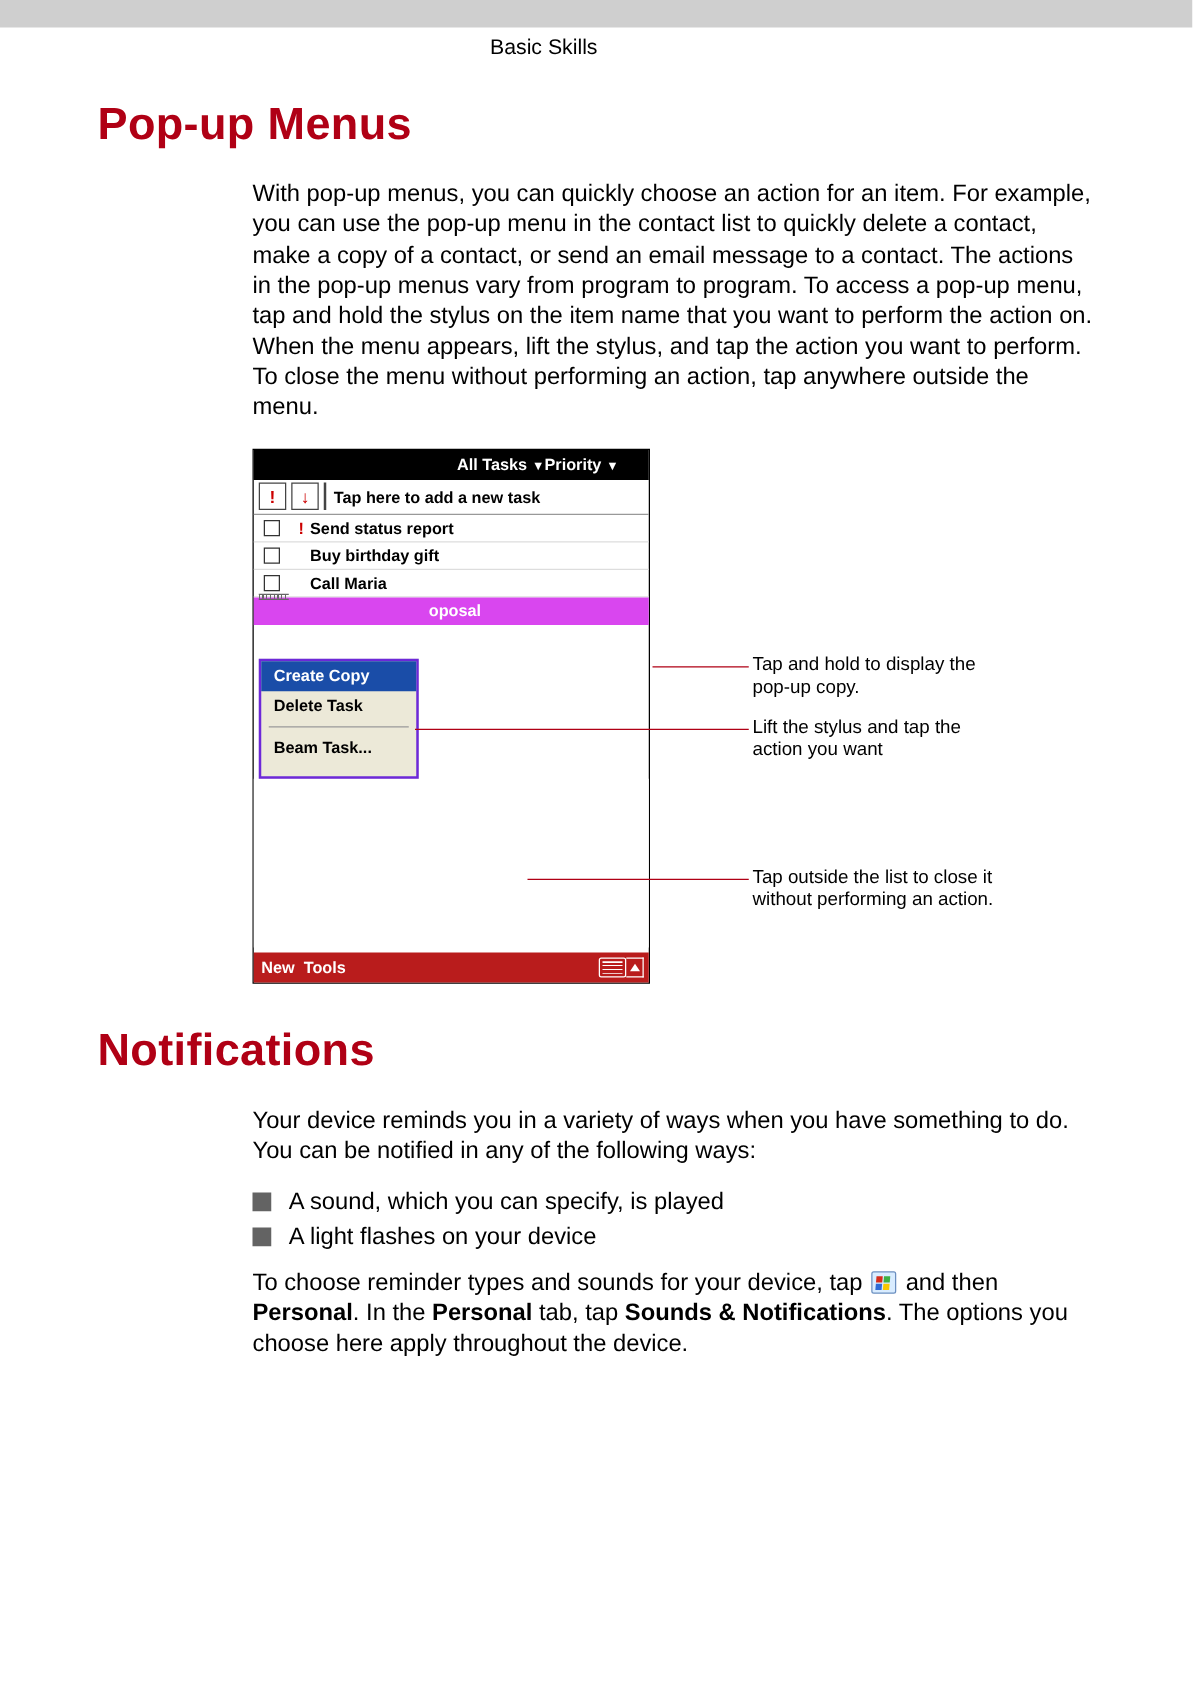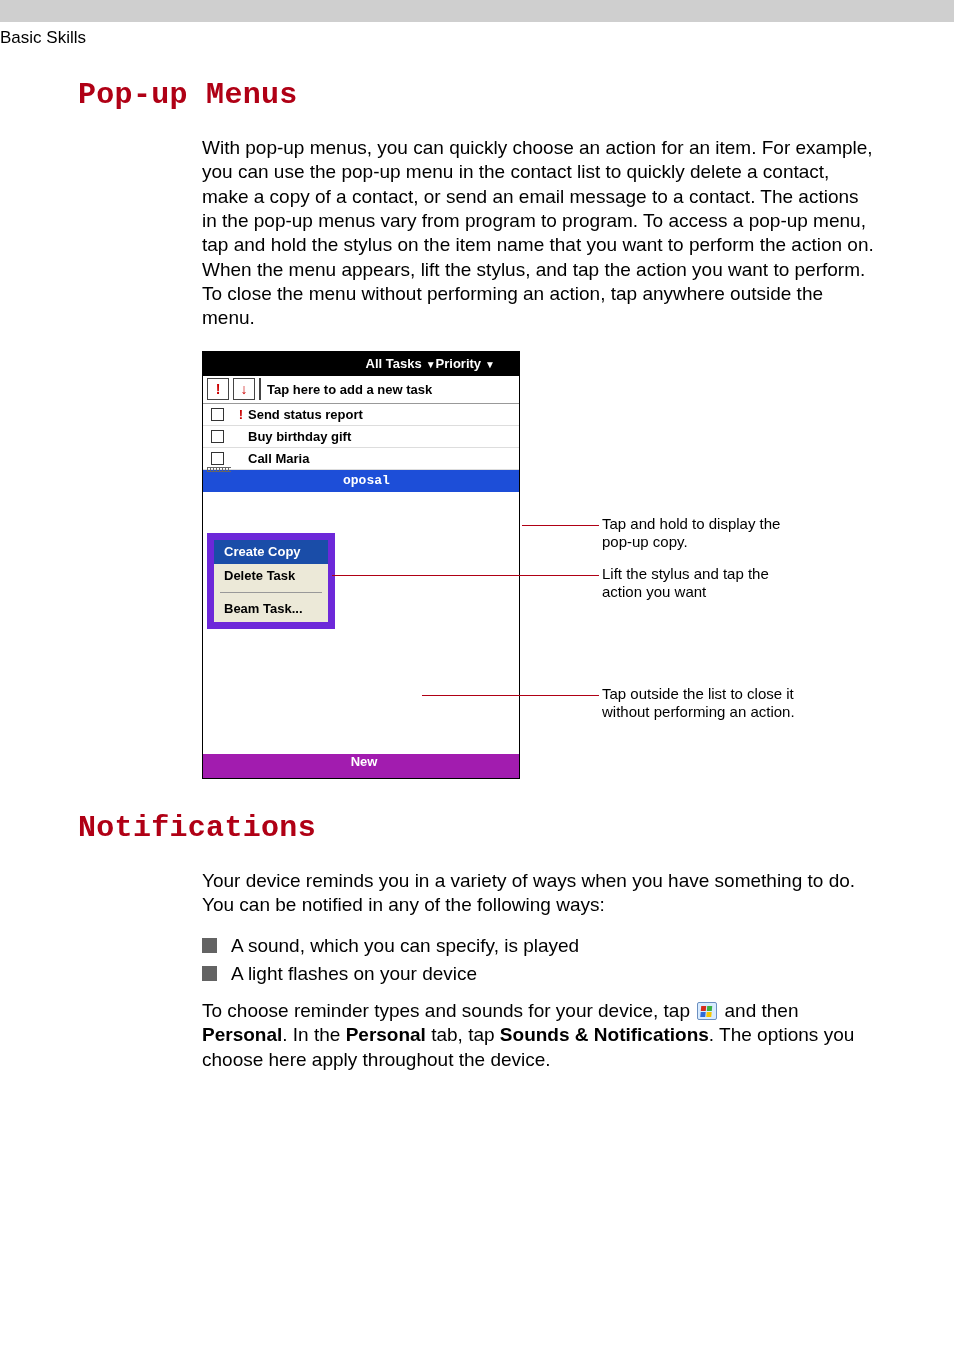--- a/index.html
+++ b/index.html
@@ -7,32 +7,32 @@
     margin: 0;
     font-family: Arial, Helvetica, sans-serif;
     background: #fff;
     width: 954px;
   }
   .topbar {
     height: 22px;
     background: #cfcfcf;
   }
   .header-text {
-    text-align: left;
+    text-align: center;
     padding: 6px 84px 0 0;
     font-size: 17px;
     color: #000;
   }
   .content {
     padding: 0 78px 0 78px;
   }
   h1 {
-    font-family: Liberation Mono, monospace;
+    font-family: Liberation Sans, sans-serif;
     font-weight: 900;
-    font-size: 30px;
+    font-size: 36px;
     color: #b00015;
     margin: 30px 0 24px 0;
     letter-spacing: 0.3px;
     font-stretch: condensed;
   }
   .para {
     font-size: 19px;
     line-height: 1.28;
     color: #000;
     margin: 0 0 18px 124px;
@@ -113,56 +113,54 @@
     border-bottom: 1px solid #ddd;
     padding-left: 8px;
   }
   .chk {
     width:13px; height:13px; border:1px solid #333; margin-right:12px;
   }
   .excl { color:#c00; font-weight:900; width:10px; text-align:center; margin-right:2px; }
   .task-row .lbl { font-weight:bold; }
   .sel-row {
     height: 22px;
-    background: #1d4ed8;
+    background: #d946ef;
     color:#fff;
     display:flex; align-items:center;
     font-size:13px; font-weight:bold;
     padding-left: 140px;
     position:relative;
-    font-family:Liberation Mono, monospace;
   }
   .grip {
     position:absolute; left:4px; top:-3px;
     width:24px; height:5px; border-top:1px solid #666; border-bottom:1px solid #666;
     background: repeating-linear-gradient(90deg,#666 0 1px, transparent 1px 3px);
   }
   .popup {
     position:absolute;
-    left:4px; top:181px;
+    left:4px; top:167px;
     width:128px; height:96px;
-    border:7px solid #6d28d9;
+    border:2px solid #6d28d9;
     background:#ece9d8;
     font-size:13px; font-weight:bold;
   }
   .popup-item {
     height:24px; display:flex; align-items:center; padding-left:10px;
   }
   .popup-item.sel { background:#1a4da8; color:#fff; }
   .popup-sep { margin:4px 6px; border-top:1px solid #999; }
   .d-whitespace {
     position:absolute; left:0; right:0; top:263px; bottom:28px;
     background:#fff;
   }
   .d-bottombar {
     position:absolute; left:0; right:0; bottom:0;
-    height:24px; background:#a21caf; color:#fff;
+    height:24px; background:#b91c1c; color:#fff;
     display:flex; align-items:center; font-size:13px; font-weight:bold;
     padding-left:6px;
-    flex-direction:column;
   }
   .d-bottombar .sp { flex:1; }
   .kbd {
     width:22px; height:16px; border:1px solid #fff; border-radius:2px;
     display:flex; align-items:center; justify-content:center; font-size:10px;
     position:relative; margin-right:0;
   }
   .kbd::after { content:""; position:absolute; inset:2px; background: repeating-linear-gradient(0deg,#fff 0 1px, transparent 1px 3px); }
   .tri {
     width:14px; height:16px; display:flex; align-items:center; justify-content:center;

